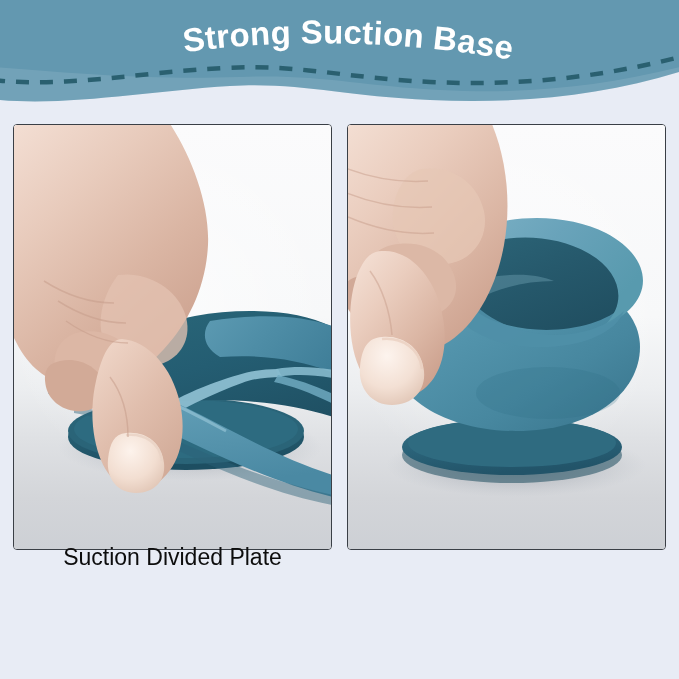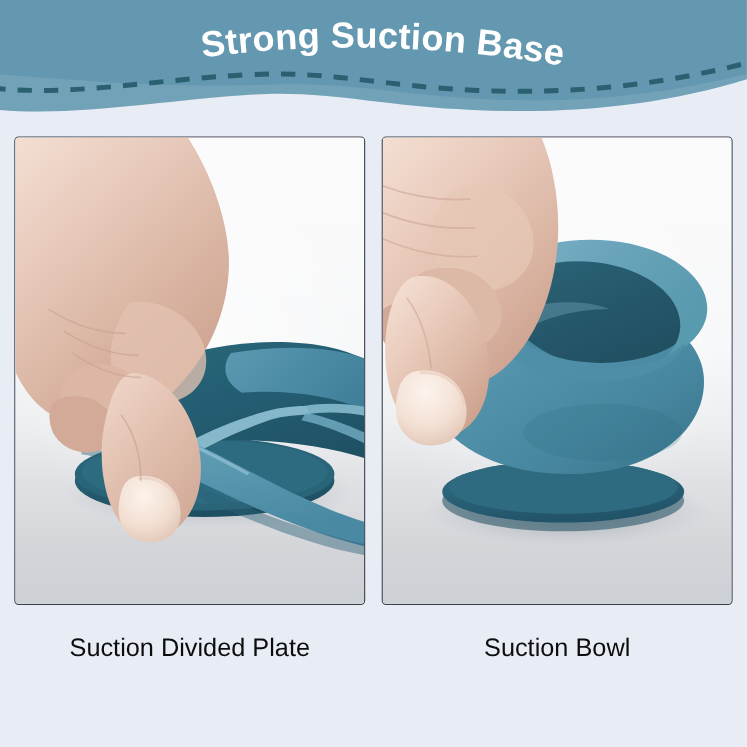--- a/index.html
+++ b/index.html
@@ -106,21 +106,21 @@
     position: absolute;
     left: 0;
     top: 0;
     display: block;
   }
 
   
   .captions {
     position: absolute;
     left: 13px;
-    top: 572px;
+    top: 541px;
     width: 653px;
     height: 40px;
   }
   .caption {
     position: absolute;
     top: 0;
     width: 319px;
     text-align: center;
     font-family: "Liberation Sans", sans-serif;
     font-size: 23px;
@@ -468,16 +468,15 @@
             <path d="M-10,40 C 18,52 50,58 80,56"></path>
             <path d="M22,146 C 34,162 42,186 44,210"></path>
           </g>
         </svg>
       </div>
     </div>
   </div>
 
   <div class="captions">
     <div class="caption left">Suction Divided Plate</div>
-    <div class="caption right">Suction Bowl</div>
   </div>
 
 </div>
 
 </body></html>

